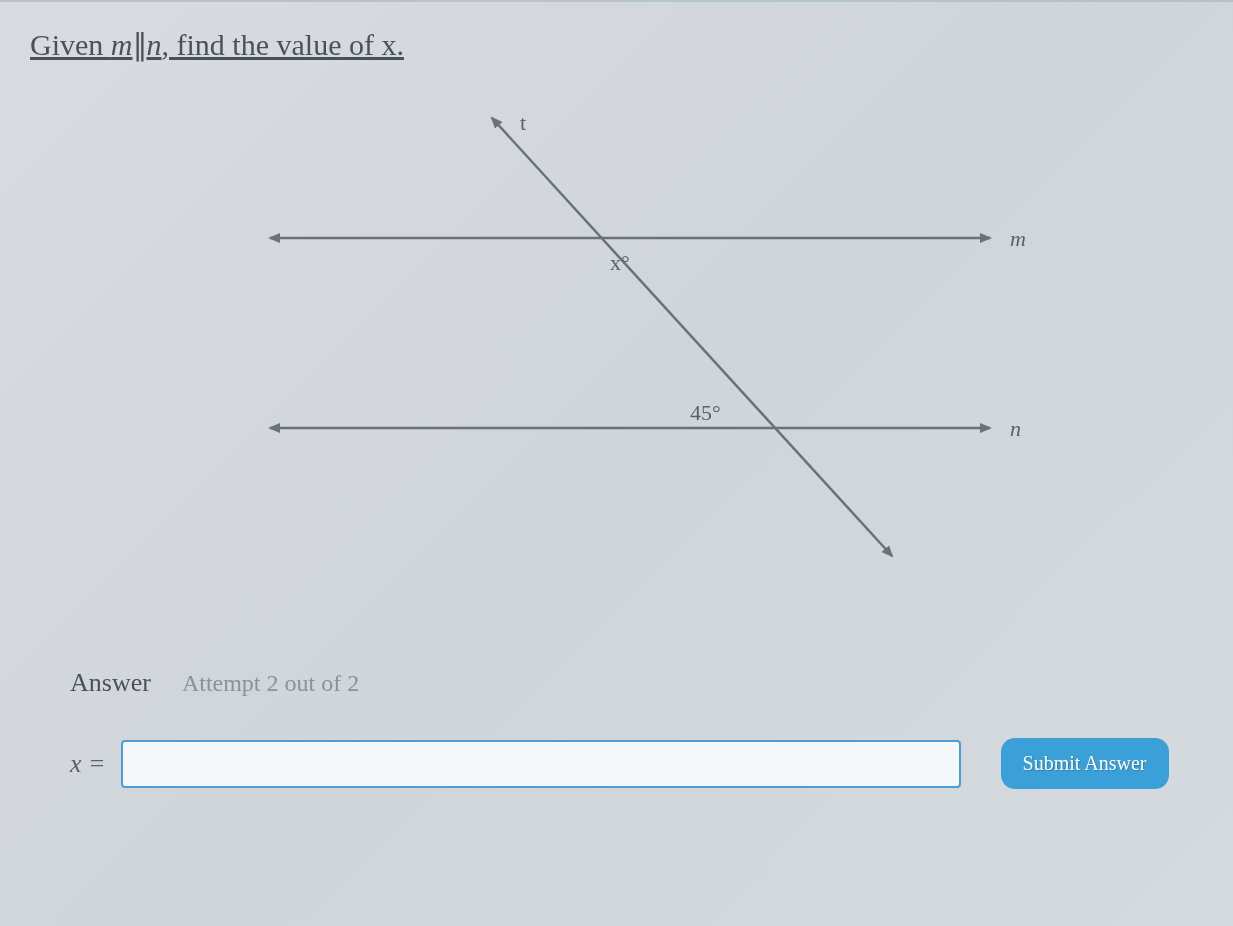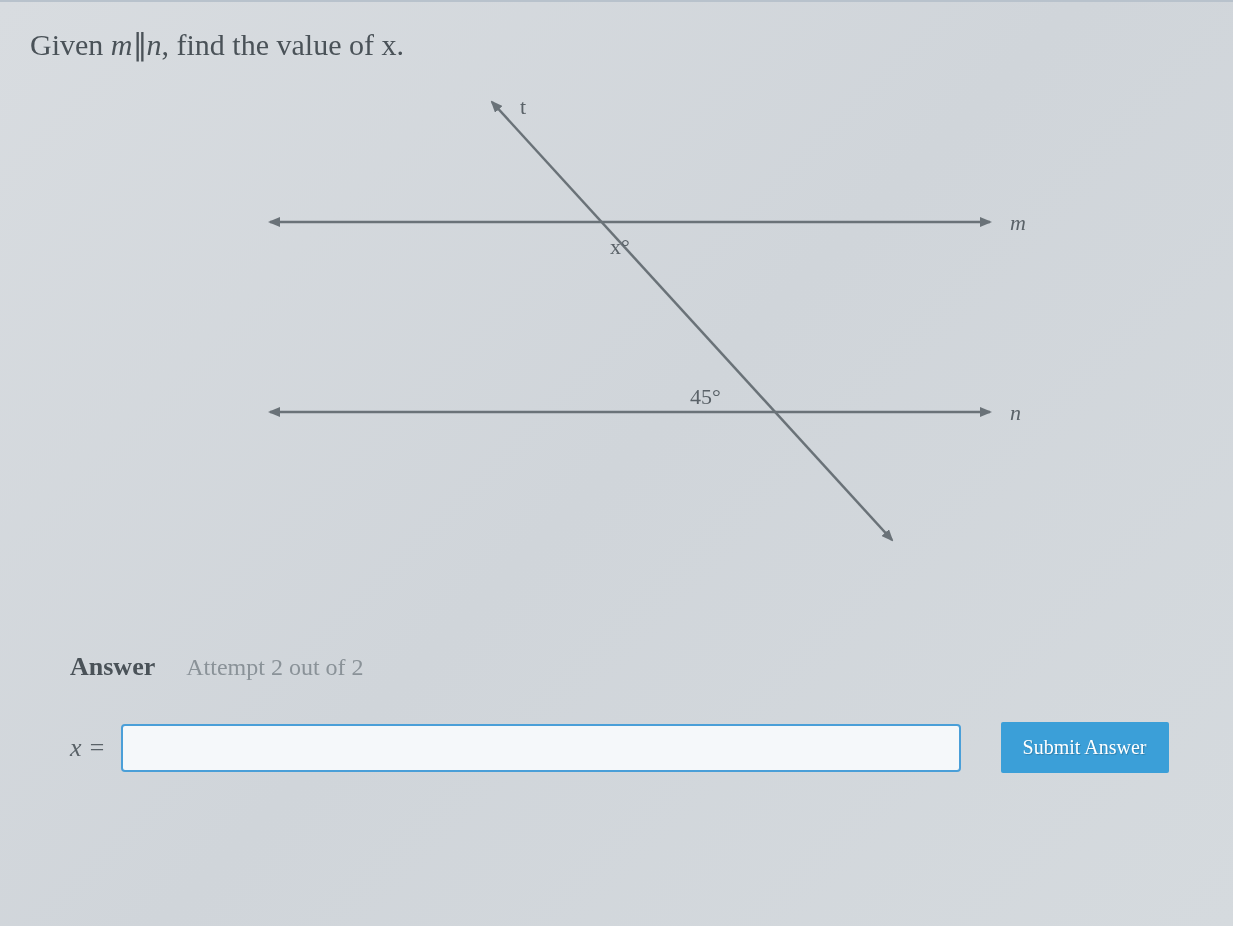--- a/index.html
+++ b/index.html
@@ -20,21 +20,22 @@
       width: 100%;
       height: 2px;
       background: #b8c2cc;
     }
     .content {
       padding: 25px 30px;
     }
     .question {
       font-size: 30px;
       color: #4a5258;
-      margin-bottom: 20px;
+      margin-bottom: 36px;
+      text-decoration: underline;
     }
     .math-var {
       font-style: italic;
       font-family: 'Times New Roman', serif;
     }
     .parallel {
       display: inline-block;
       position: relative;
       width: 14px;
       text-align: center;
@@ -54,21 +55,21 @@
       left: 190px;
       top: 0;
     }
     .answer-section {
       margin-top: 50px;
       padding-left: 40px;
     }
     .answer-label {
       font-size: 26px;
       color: #4a5258;
-      font-weight: 700;
+      font-weight: 400;
     }
     .attempt-label {
       font-size: 24px;
       color: #8a9298;
       font-weight: normal;
       margin-left: 27px;
     }
     .input-row {
       display: flex;
       align-items: center;
@@ -92,21 +93,21 @@
       padding: 0 10px;
       outline: none;
     }
     .submit-btn {
       background: #3b9fd8;
       color: #ffffff;
       border: none;
       padding: 14px 22px;
       font-size: 20px;
       cursor: pointer;
-      border-radius: 2px;
+      border-radius: 14px;
       font-family: Georgia, serif;
       text-shadow: 1px 1px 1px rgba(0,0,0,0.2);
       margin-left: 30px;
     }
     .diagram-label {
       font-family: 'Times New Roman', serif;
       font-size: 22px;
       fill: #5a6268;
     }
     .angle-label {

